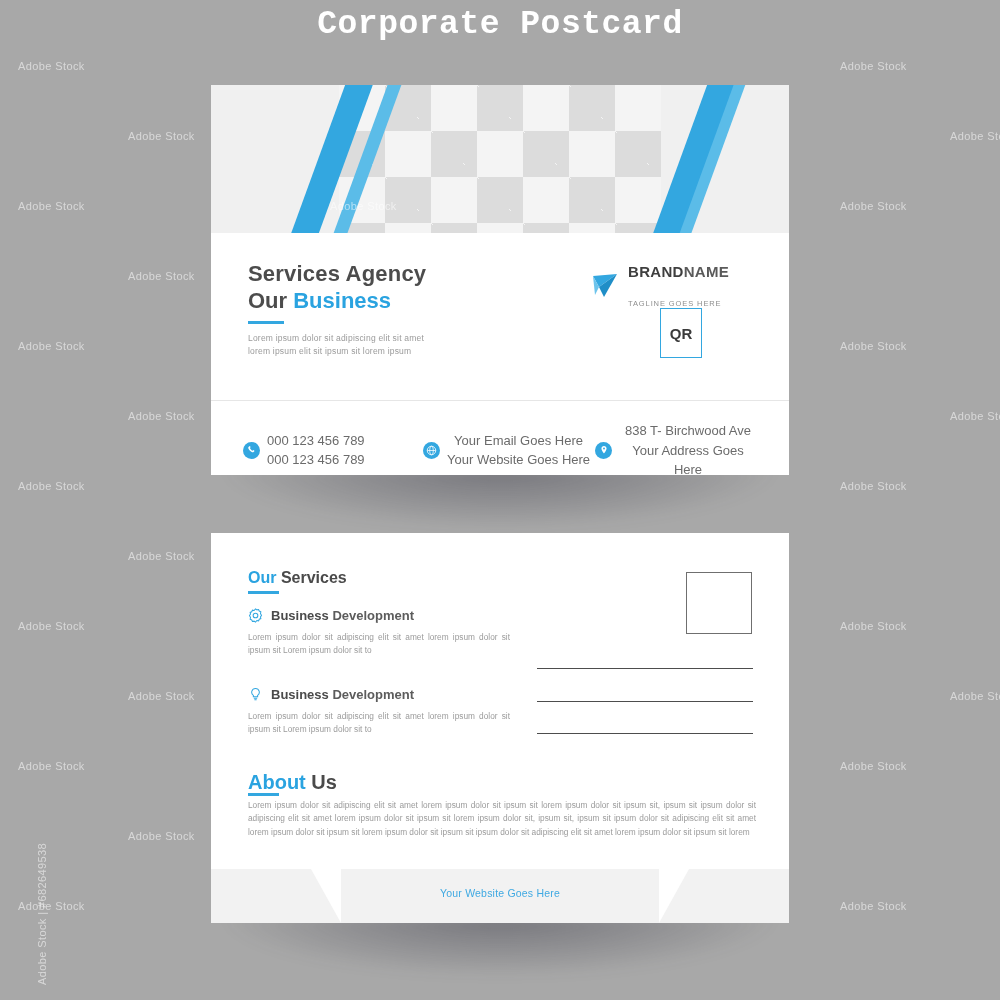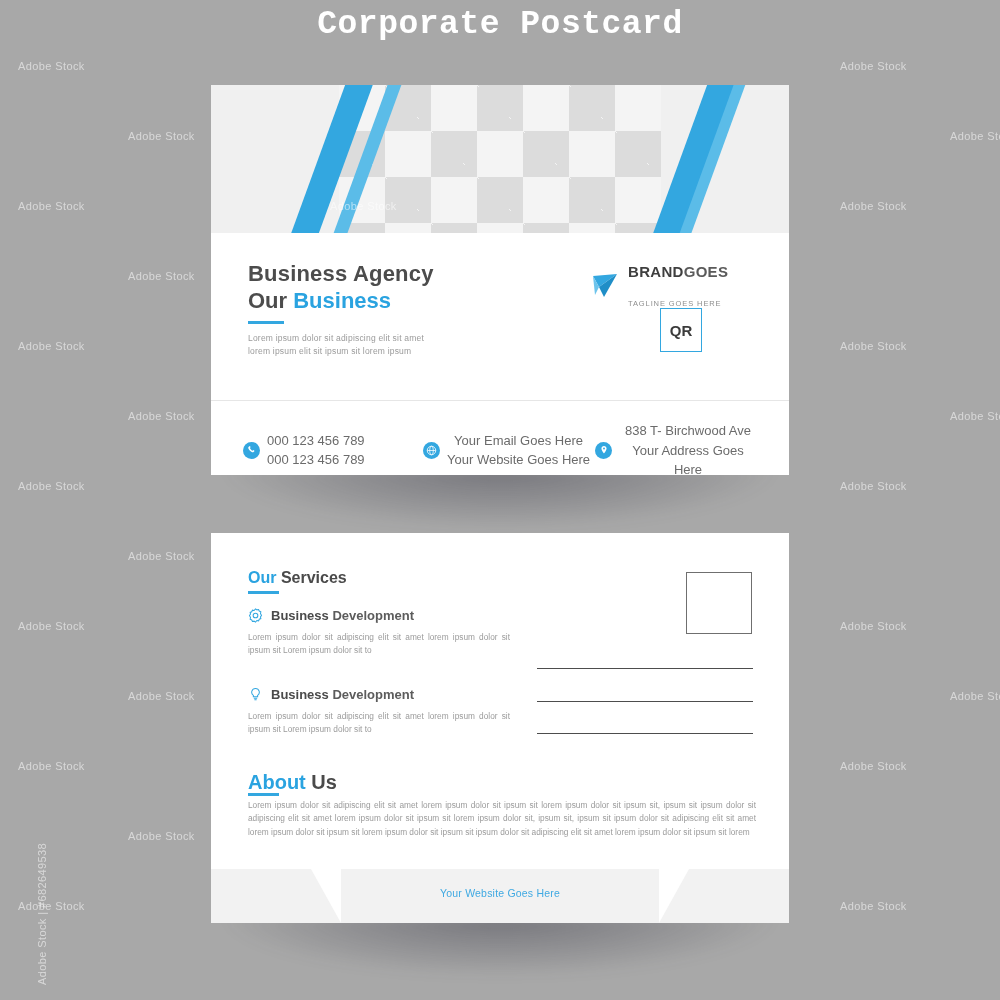--- a/index.html
+++ b/index.html
@@ -111,21 +111,21 @@
   }
 
   .brand-block { position: absolute; left: 380px; top: 30px; display: flex; align-items: center; gap: 9px;}
   .brand-logo { width: 28px; height: 26px; }
   .brand-text .bn { font-size: 15px; font-weight: bold; color:#3f3f3f; letter-spacing:.3px;}
   .brand-text .bn .light { color:#5a5a5a; font-weight: bold;}
   .brand-text .tag { font-size: 7.5px; color:#8f8f8f; letter-spacing: .9px; margin-top: 18px;}
 
   .qr-box {
     position: absolute; left: 449px; top: 75px;
-    width: 42px; height: 44px;
+    width: 42px; height: 50px;
     border: 1.6px solid #33a7e0;
     display:flex; align-items:center; justify-content:center;
     font-size: 15px; font-weight: bold; color:#3b3b3b;
   }
 
   .front-foot {
     position: absolute; left:0; bottom:0; width: 100%; height: 75px;
     background: #fff;
     border-top: 1px solid #e6e6e6;
   }
@@ -219,39 +219,39 @@
     <div class="checker"></div>
     <div class="stripe s1"></div>
     <div class="stripe s2"></div>
     <div class="stripe s3"></div>
     <div class="stripe s4"></div>
   </div>
 
   <div class="front-mid">
 
     <div class="headline">
-      <div class="l1">Business Agency</div>
+      <div class="l1">Services Agency</div>
       <div class="l2"><span>Our </span><span class="accent">Business</span></div>
       <div class="rule"></div>
       <div class="sub">
         <div>Lorem ipsum dolor sit adipiscing elit sit amet</div>
         <div>lorem ipsum elit sit ipsum sit lorem ipsum</div>
       </div>
     </div>
 
     <div class="brand-block">
       <span class="brand-logo">
         <svg viewBox="0 0 28 26" width="28" height="26" aria-hidden="true">
           <path d="M2 3 L26 1 L8 14 Z" fill="#33a7e0"></path>
           <path d="M8 14 L26 1 L13 24 Z" fill="#1f8ec7"></path>
           <path d="M2 3 L8 14 L4 22 Z" fill="#6dc4ec"></path>
         </svg>
       </span>
       <span class="brand-text">
-        <span class="bn"><span>BRAND</span><span class="light">GOES</span></span>
+        <span class="bn"><span>BRAND</span><span class="light">NAME</span></span>
         <span class="tag" style="display:block">TAGLINE GOES HERE</span>
       </span>
     </div>
 
     <div class="qr-box">QR</div>
   </div>
 
   <div class="front-foot">
     <div class="contact-row">
 

